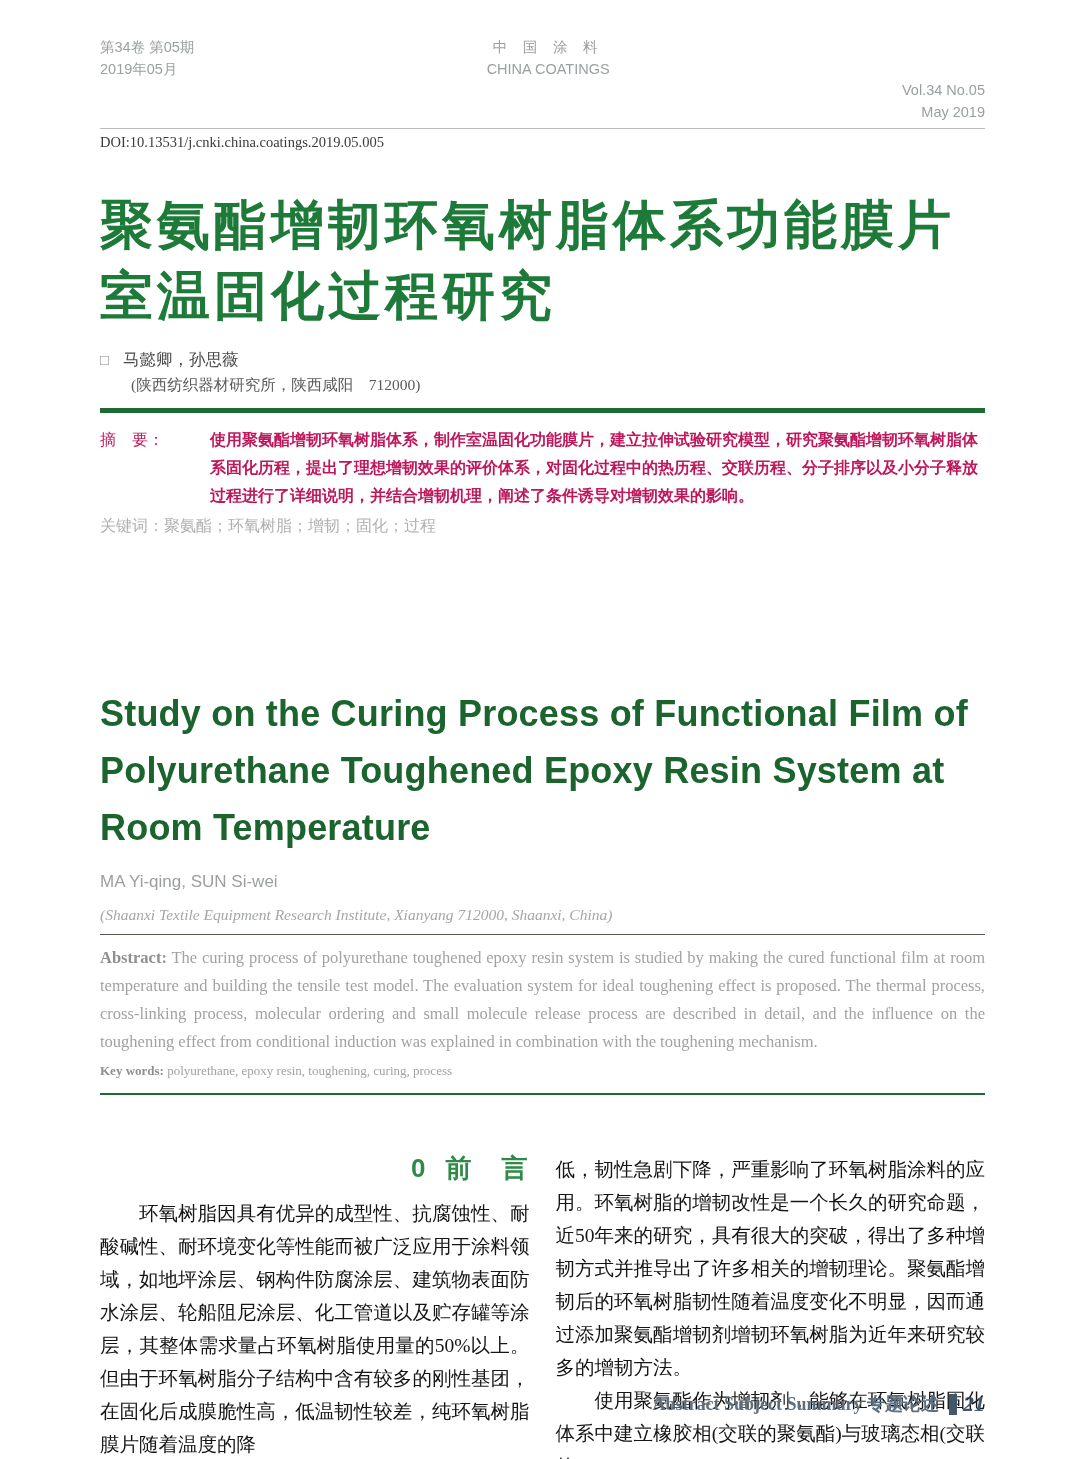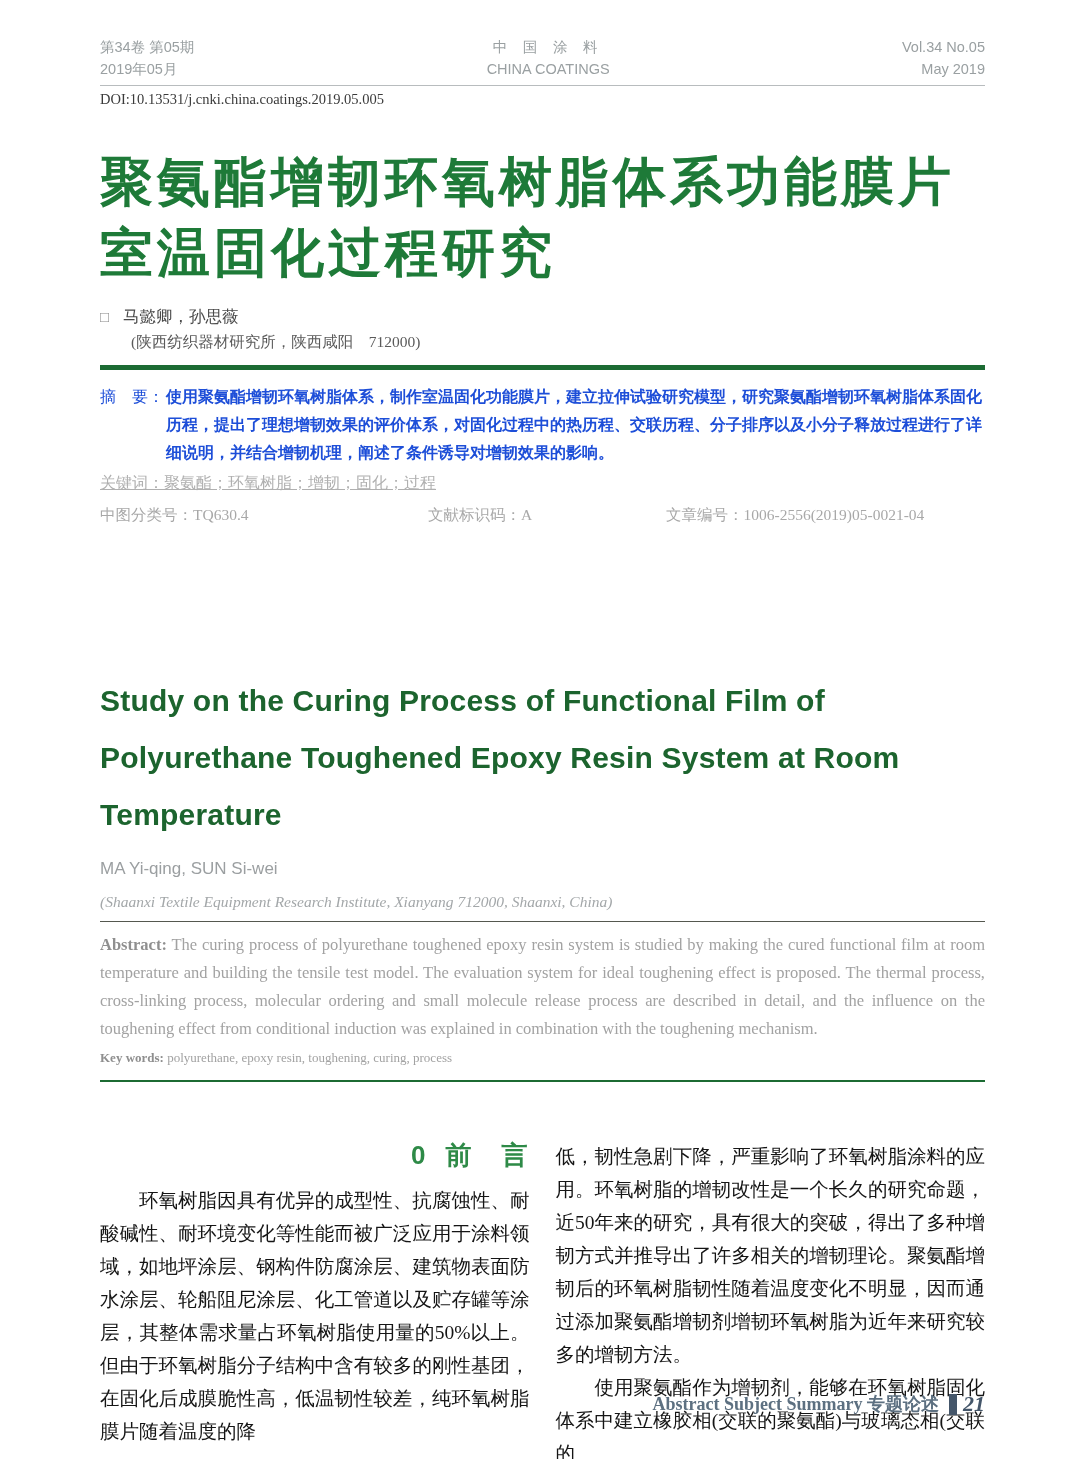--- a/index.html
+++ b/index.html
@@ -14,21 +14,21 @@
   .page { padding: 36px 90px 0 100px; }
 
   
   .jheader {
     display: flex; justify-content: space-between; align-items: flex-start;
     color: #9aa0a2; font-family: "Liberation Sans", sans-serif;
     font-size: 14.5px; line-height: 22px;
     border-bottom: 1.5px solid #b8bcbe; padding-bottom: 5px; gap: 20px;
   }
   .jheader .center { text-align: center; }
-  .jheader .right { text-align: right; }
+  .jheader .right { text-align: right; margin-top: 43px; }
   .jheader .cjtitle { letter-spacing: 6px; font-family: Liberation Serif, serif; }
   .doi {
     margin-top: 5px; font-size: 14.5px; color: #3a3a3a;
     font-family: "Liberation Serif", serif;
   }
 
   
   .title-cn {
     margin-top: 38px;
     color: #1e7a38;
@@ -38,35 +38,35 @@
   }
 
   
   .authors-cn { margin-top: 16px; font-size: 16.5px; color: #4a4a4a; line-height: 26px; }
   .authors-cn .marker { color: #8a8a8a; font-size: 15px; margin-right: 14px; }
   .affil-cn { font-size: 15.5px; color: #5a5a5a; padding-left: 31px; line-height: 24px; }
 
   .rule-thick { margin-top: 11px; height: 5px; background: #1c6b33; }
 
   
-  .abs-cn { margin-top: 13px; display: flex; color: #1d4ed8; font-size: 16px; line-height: 28px; }
+  .abs-cn { margin-top: 13px; display: flex; color: #be185d; font-size: 16px; line-height: 28px; gap: 44px; }
   .abs-cn .lab { flex: 0 0 66px; white-space: nowrap; }
   .abs-cn .txt { flex: 1; font-weight: bold; }
-  .kw-cn { margin-top: 3px; color: #b0b0b0; font-size: 16px; line-height: 26px; text-decoration: underline; }
+  .kw-cn { margin-top: 3px; color: #b0b0b0; font-size: 16px; line-height: 26px; }
   .clc-row { margin-top: 9px; color: #a8a8a8; font-size: 15.5px; display: flex; }
   .clc-row .c1 { width: 328px; }
   .clc-row .c2 { width: 238px; }
 
   
   .title-en {
     margin-top: 146px;
     color: #1c642e;
     font-family: "Liberation Sans", "DejaVu Sans", sans-serif;
     font-weight: 800;
-    font-size: 30px; line-height: 57px; letter-spacing: 0.2px;
+    font-size: 36px; line-height: 57px; letter-spacing: 0.2px;
   }
   .authors-en {
     margin-top: 16px; color: #9b9fa1; font-size: 17px;
     font-family: "Liberation Sans", sans-serif;
   }
   .affil-en {
     margin-top: 14px; color: #a3a7a9; font-size: 15.5px; font-style: italic;
     font-family: "Liberation Serif", serif; padding-bottom: 10px;
     border-bottom: 1.5px solid #55584f;
   }
@@ -135,25 +135,20 @@
 
   <div class="rule-thick"></div>
 
   <div class="abs-cn">
     <span class="lab">摘　要：</span>
     <span class="txt">使用聚氨酯增韧环氧树脂体系，制作室温固化功能膜片，建立拉伸试验研究模型，研究聚氨酯增韧环氧树脂体系固化历程，提出了理想增韧效果的评价体系，对固化过程中的热历程、交联历程、分子排序以及小分子释放过程进行了详细说明，并结合增韧机理，阐述了条件诱导对增韧效果的影响。</span>
   </div>
   <div class="kw-cn">
     <span>关键词：</span><span>聚氨酯；环氧树脂；增韧；固化；过程</span>
   </div>
-  <div class="clc-row">
-    <span class="c1"><span>中图分类号：</span><span>TQ630.4</span></span>
-    <span class="c2"><span>文献标识码：</span><span>A</span></span>
-    <span class="c3"><span>文章编号：</span><span>1006-2556(2019)05-0021-04</span></span>
-  </div>
 
   <h2 class="title-en">Study on the Curing Process of Functional Film of Polyurethane Toughened Epoxy Resin System at Room Temperature</h2>
   <div class="authors-en">MA Yi-qing, SUN Si-wei</div>
   <div class="affil-en">(Shaanxi Textile Equipment Research Institute, Xianyang 712000, Shaanxi, China)</div>
 
   <div class="abs-en">
     <b>Abstract:</b><span> The curing process of polyurethane toughened epoxy resin system is studied by making the cured functional film at room temperature and building the tensile test model. The evaluation system for ideal toughening effect is proposed. The thermal process, cross-linking process, molecular ordering and small molecule release process are described in detail, and the influence on the toughening effect from conditional induction was explained in combination with the toughening mechanism.</span>
   </div>
   <div class="kw-en">
     <b>Key words:</b><span> polyurethane, epoxy resin, toughening, curing, process</span>

